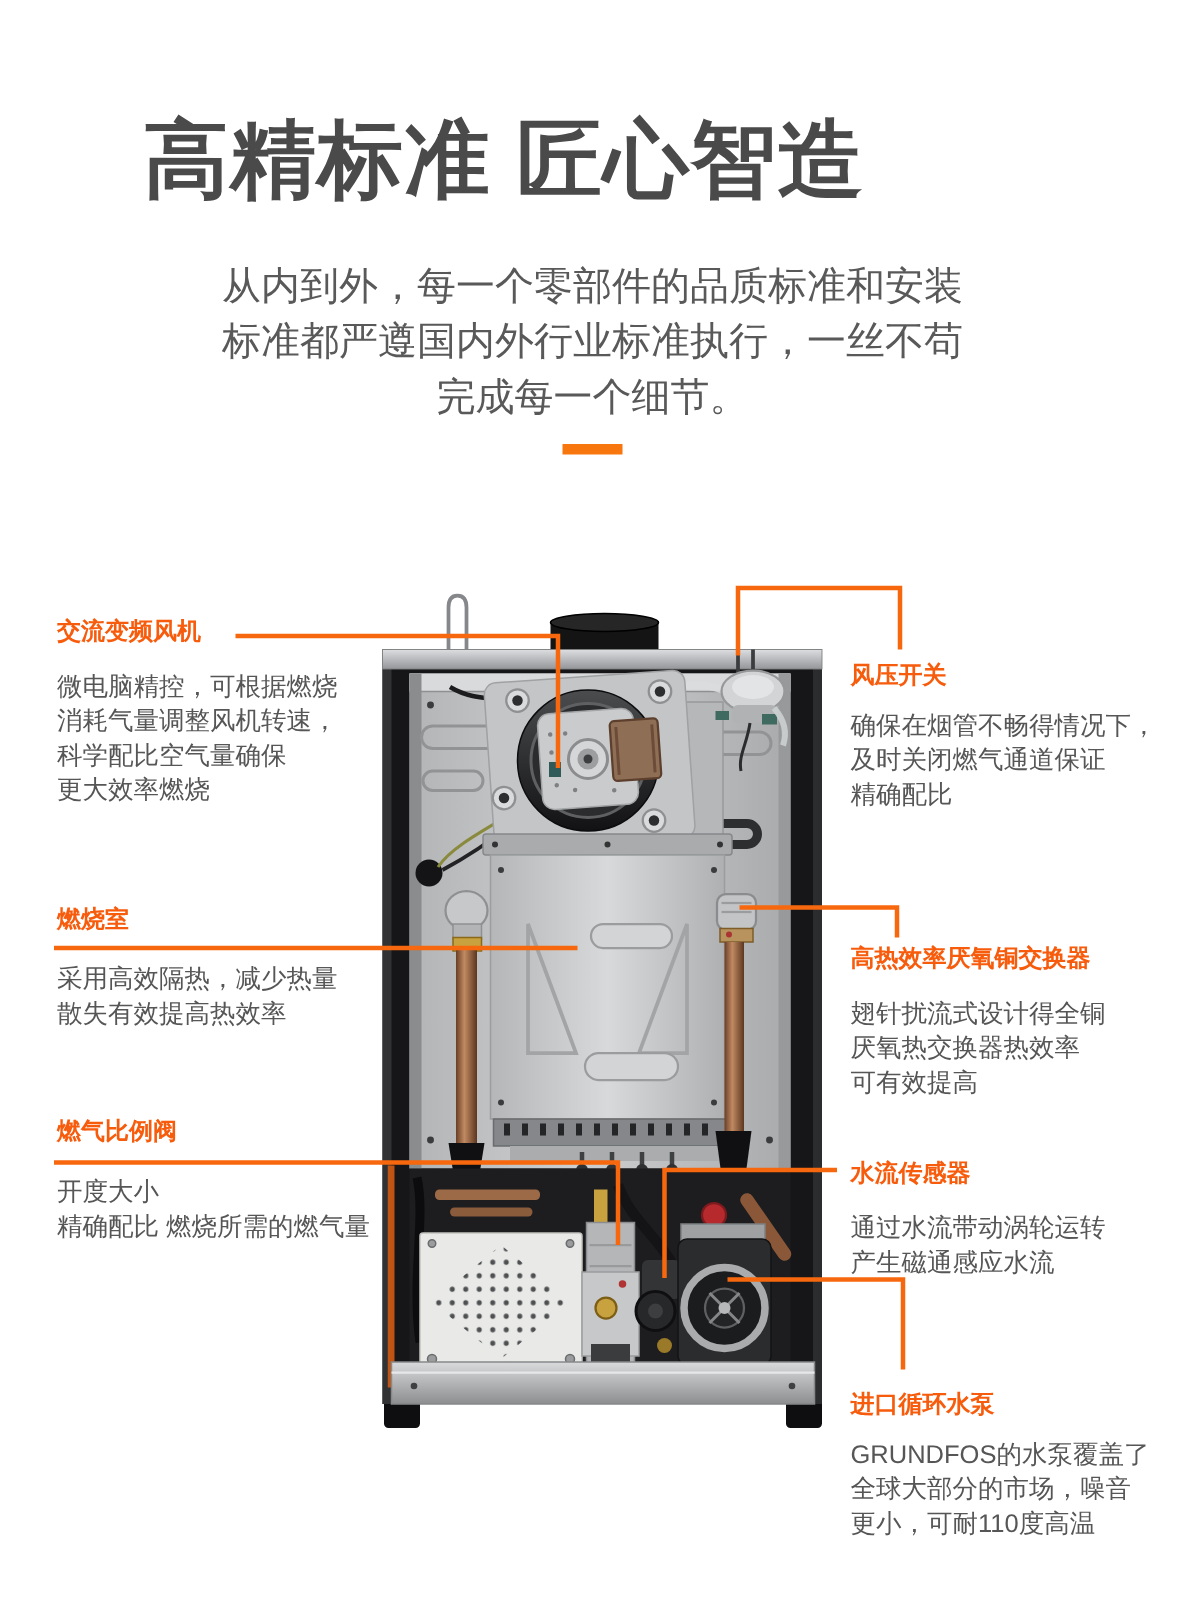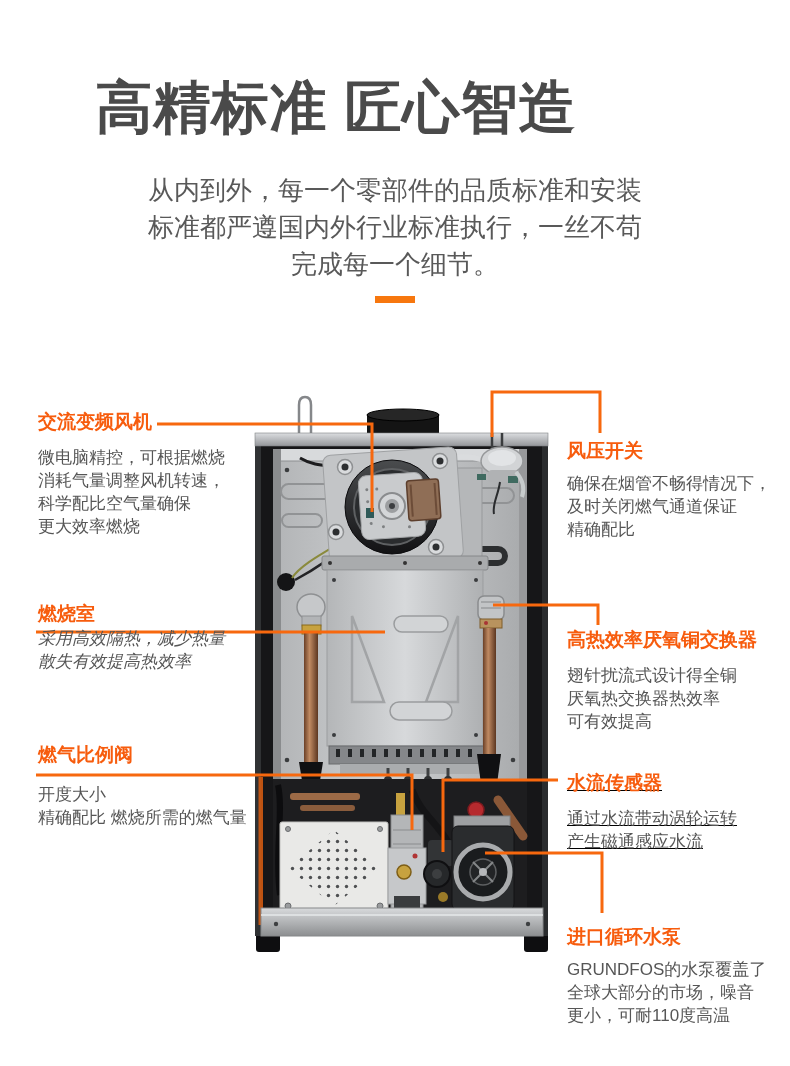--- a/index.html
+++ b/index.html
@@ -5,23 +5,23 @@
   html,body{margin:0;padding:0;background:#fff;}
   .page{position:relative;width:790px;height:1066px;background:#ffffff;overflow:hidden;
         font-family:"Liberation Sans","DejaVu Sans",sans-serif;}
   .main-title{position:absolute;top:70px;left:0;width:672px;text-align:center;
         font-size:57px;font-weight:800;color:#4a4a4a;letter-spacing:1px;line-height:1.3;}
   .subtitle{position:absolute;top:172px;left:0;width:790px;text-align:center;
         font-size:26px;color:#595959;line-height:37px;}
   .divider{position:absolute;top:296px;left:375px;width:40px;height:7px;background:#f7770e;}
   .svg-layer{position:absolute;left:0;top:0;width:790px;height:1066px;}
   .callout{position:absolute;}
-  .c-title{font-size:19px;font-weight:bold;color:#f75c0d;white-space:nowrap;line-height:26px;}
+  .c-title{font-size:16px;font-weight:bold;color:#f75c0d;white-space:nowrap;line-height:26px;}
   .c-body{margin-top:11px;font-size:17px;color:#565656;line-height:23px;white-space:nowrap;}
-  .callout.co-combustion .c-body{margin-top:0;font-style:italic;}
+  .callout.co-combustion .c-body{margin-top:14px;}
   .callout.co-gasvalve .c-body{margin-top:15px;}
   .callout.co-pressure .c-body{margin-top:8px;}
   .callout.co-pump .c-body{margin-top:8px;}
 </style>
 </head>
 <body>
 
 <div class="page">
 
   <div class="main-title">高精标准 匠心智造</div>
@@ -353,21 +353,21 @@
 
   <div class="callout co-exchanger" style="left:567px;top:627px;">
     <div class="c-title">高热效率厌氧铜交换器</div>
     <div class="c-body">
       <div>翅针扰流式设计得全铜</div>
       <div>厌氧热交换器热效率</div>
       <div>可有效提高</div>
     </div>
   </div>
 
-  <div class="callout co-flow" style="left:567px;top:770px;text-decoration:underline;">
+  <div class="callout co-flow" style="left:567px;top:770px;">
     <div class="c-title">水流传感器</div>
     <div class="c-body">
       <div>通过水流带动涡轮运转</div>
       <div>产生磁通感应水流</div>
     </div>
   </div>
 
   <div class="callout co-pump" style="left:567px;top:924px;">
     <div class="c-title">进口循环水泵</div>
     <div class="c-body">

